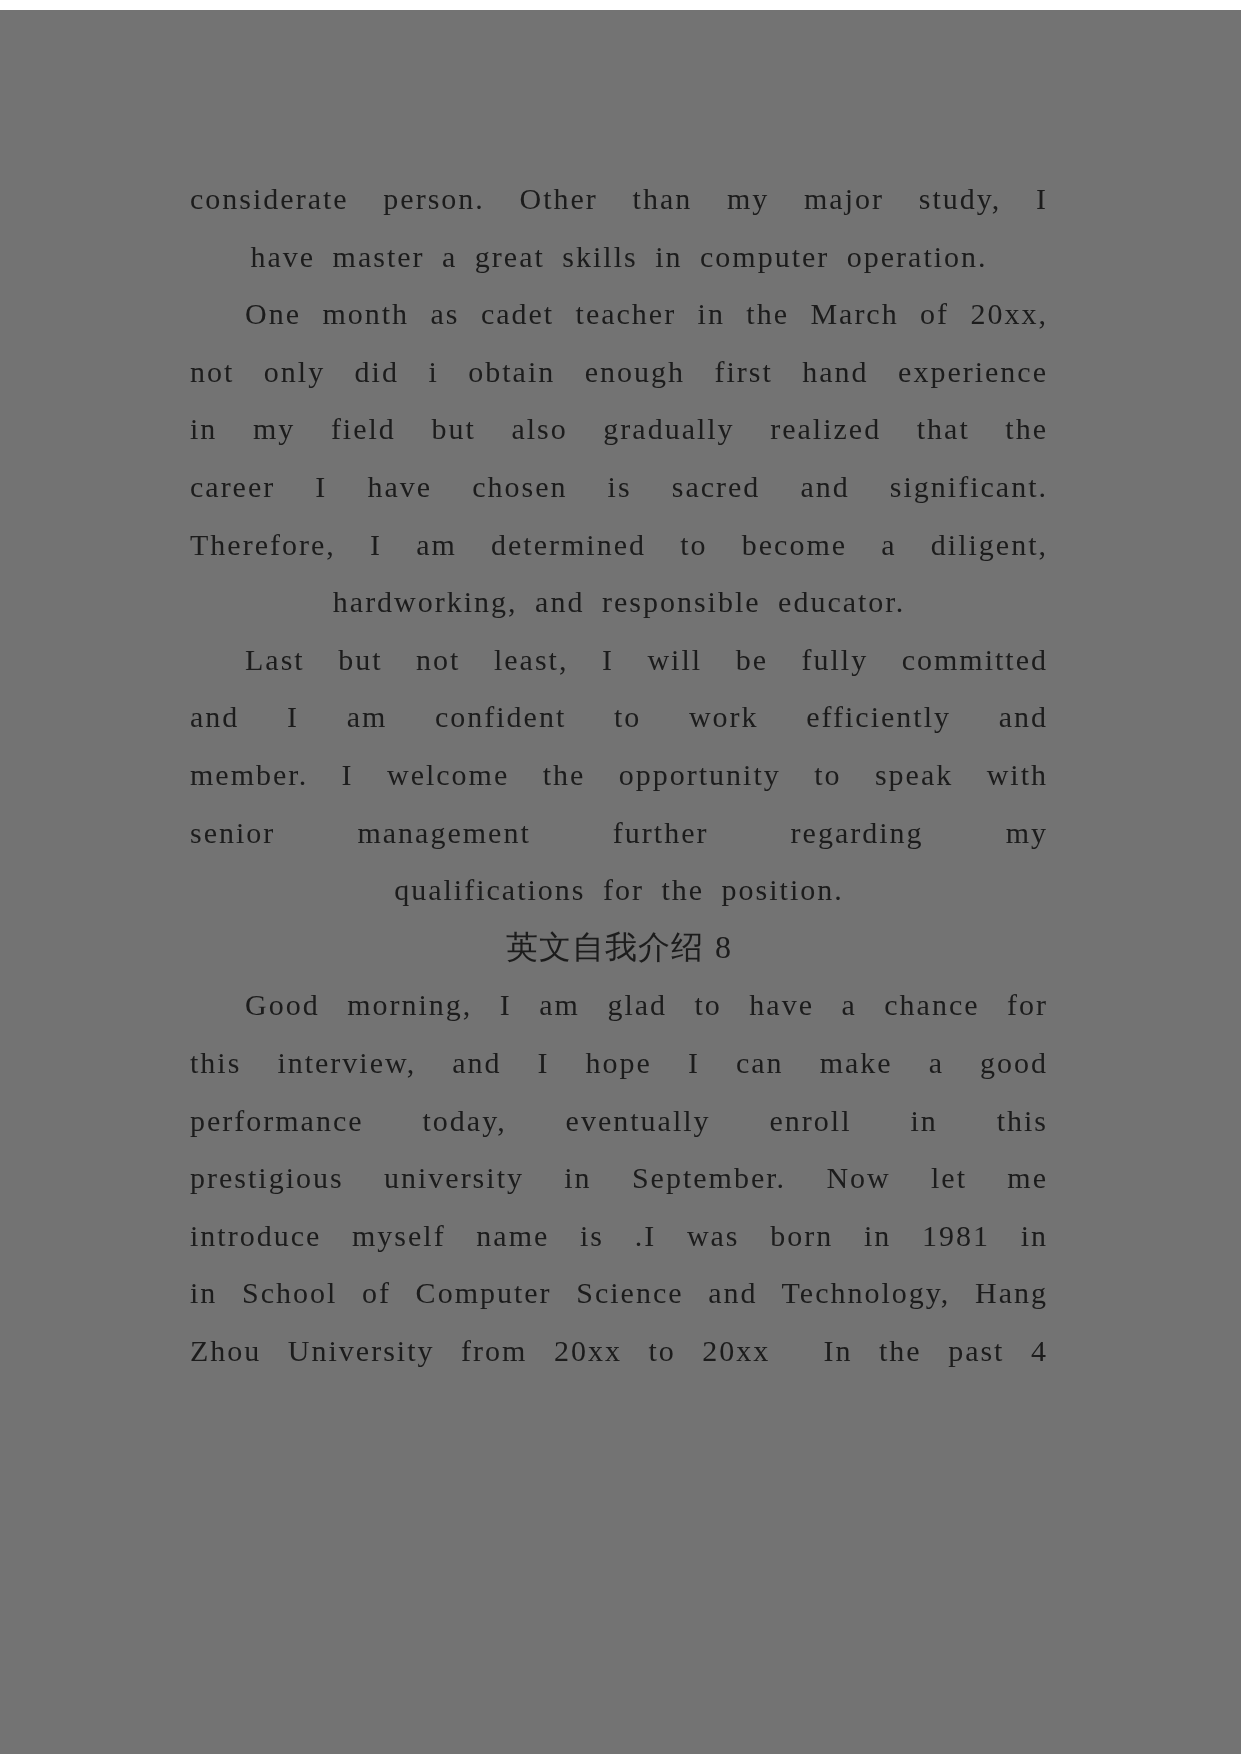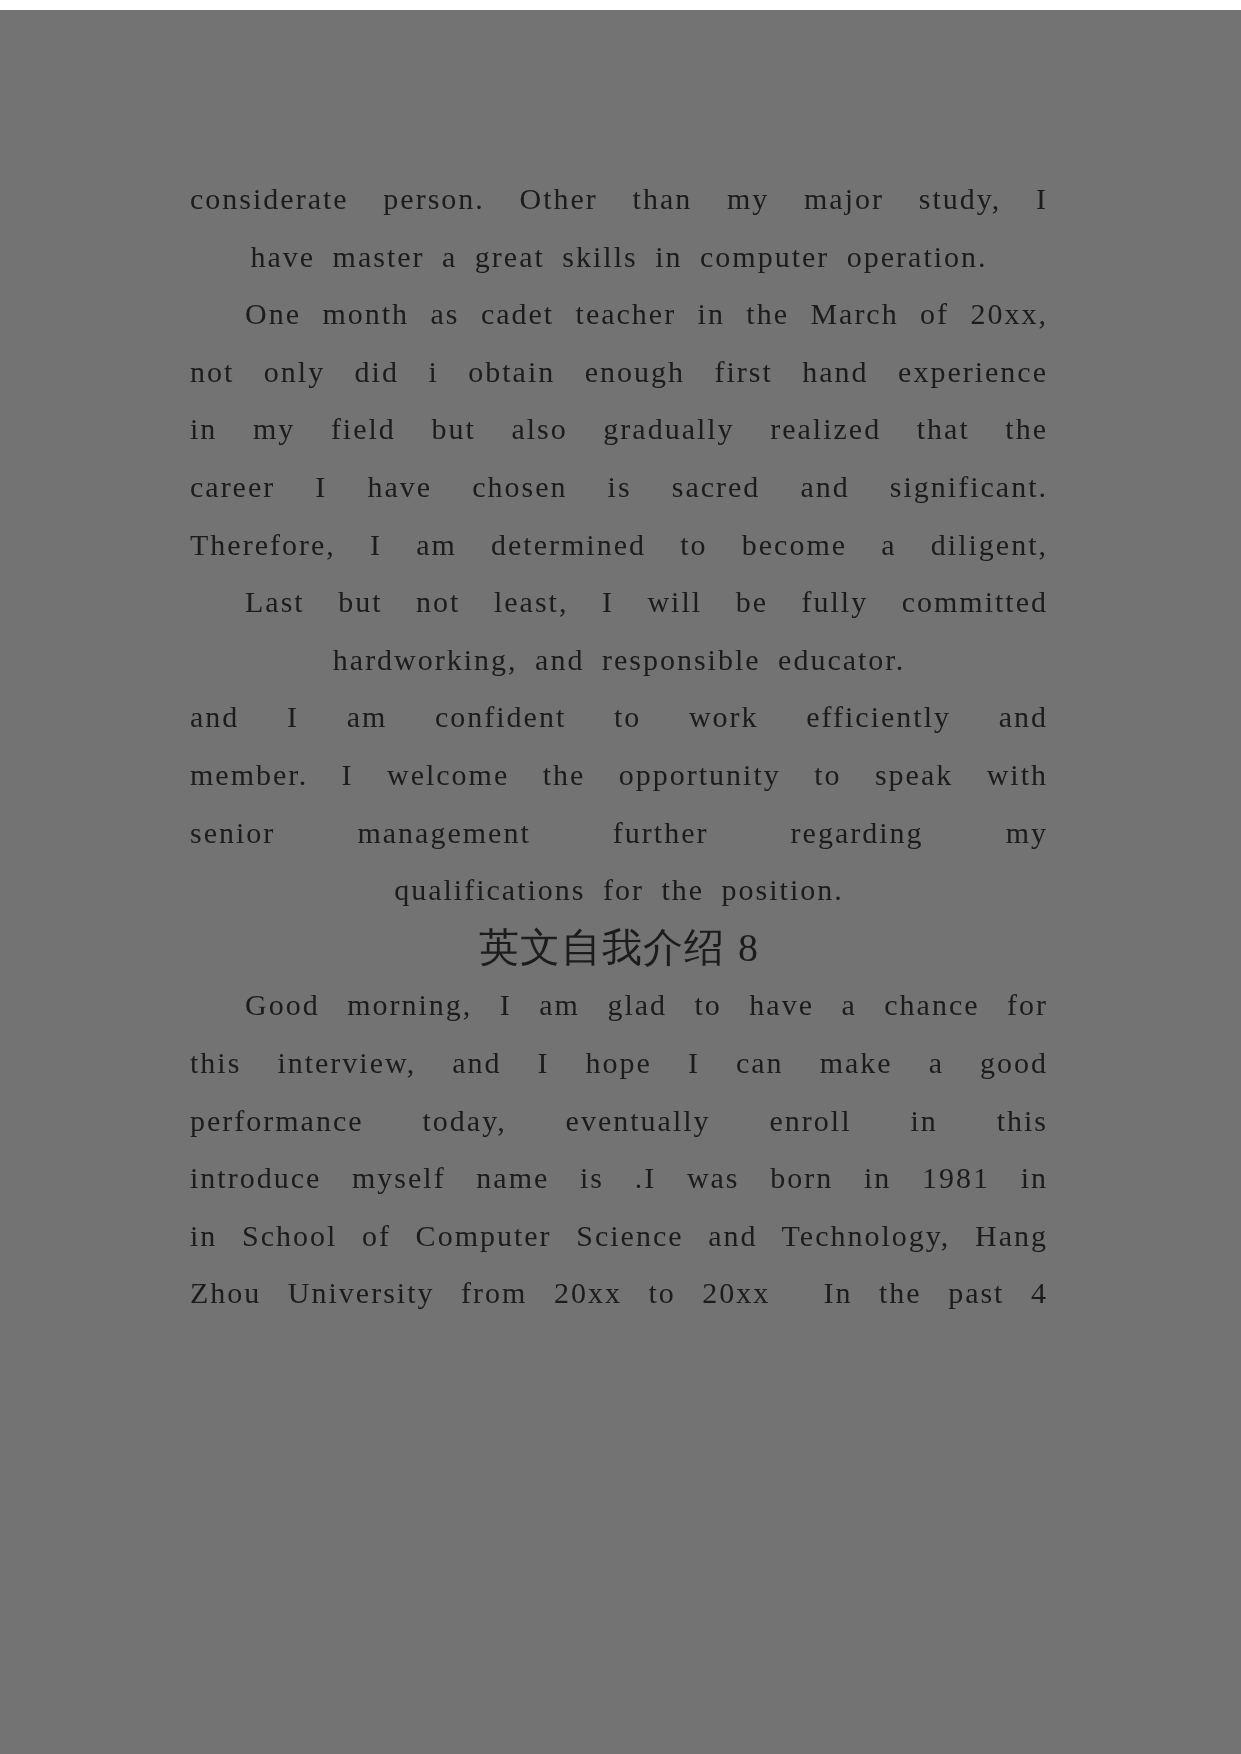--- a/index.html
+++ b/index.html
@@ -37,44 +37,45 @@
     text-align: justify;
     text-align-last: justify;
     text-justify: inter-word;
   }
   
   .line.ind {
     text-indent: 55px;
   }
   
   .line.zh {
-    font-size: 40px;
+    font-size: 32px;
     letter-spacing: 1px;
     word-spacing: 2px;
   }
 </style>
 </head>
 <body>
 
 <div class="page">
   <div class="text-block">
     <div class="line j">considerate person. Other than my major study, I</div>
     <div class="line">have master a great skills in computer operation.</div>
     <div class="line j ind">One month as cadet teacher in the March of 20xx,</div>
     <div class="line j">not only did i obtain enough first hand experience</div>
     <div class="line j">in my field but also gradually realized that the</div>
     <div class="line j">career I have chosen is sacred and significant.</div>
     <div class="line j">Therefore, I am determined to become a diligent,</div>
+    <div class="line">hardworking, and responsible educator.</div>
     <div class="line j ind">Last but not least, I will be fully committed</div>
-    <div class="line">hardworking, and responsible educator.</div>
     <div class="line j">and I am confident to work efficiently and</div>
     <div class="line j">member. I welcome the opportunity to speak with</div>
     <div class="line j">senior management further regarding my</div>
     <div class="line">qualifications for the position.</div>
     <div class="line zh">英文自我介绍 8</div>
     <div class="line j ind">Good morning, I am glad to have a chance for</div>
     <div class="line j">this interview, and I hope I can make a good</div>
     <div class="line j">performance today, eventually enroll in this</div>
+    <div class="line j">prestigious university in September. Now let me</div>
     <div class="line j">introduce myself name is .I was born in 1981 in</div>
     <div class="line j">in School of Computer Science and Technology, Hang</div>
     <div class="line j">Zhou University from 20xx to 20xx&nbsp; In the past 4</div>
   </div>
 </div>
 
 </body></html>

